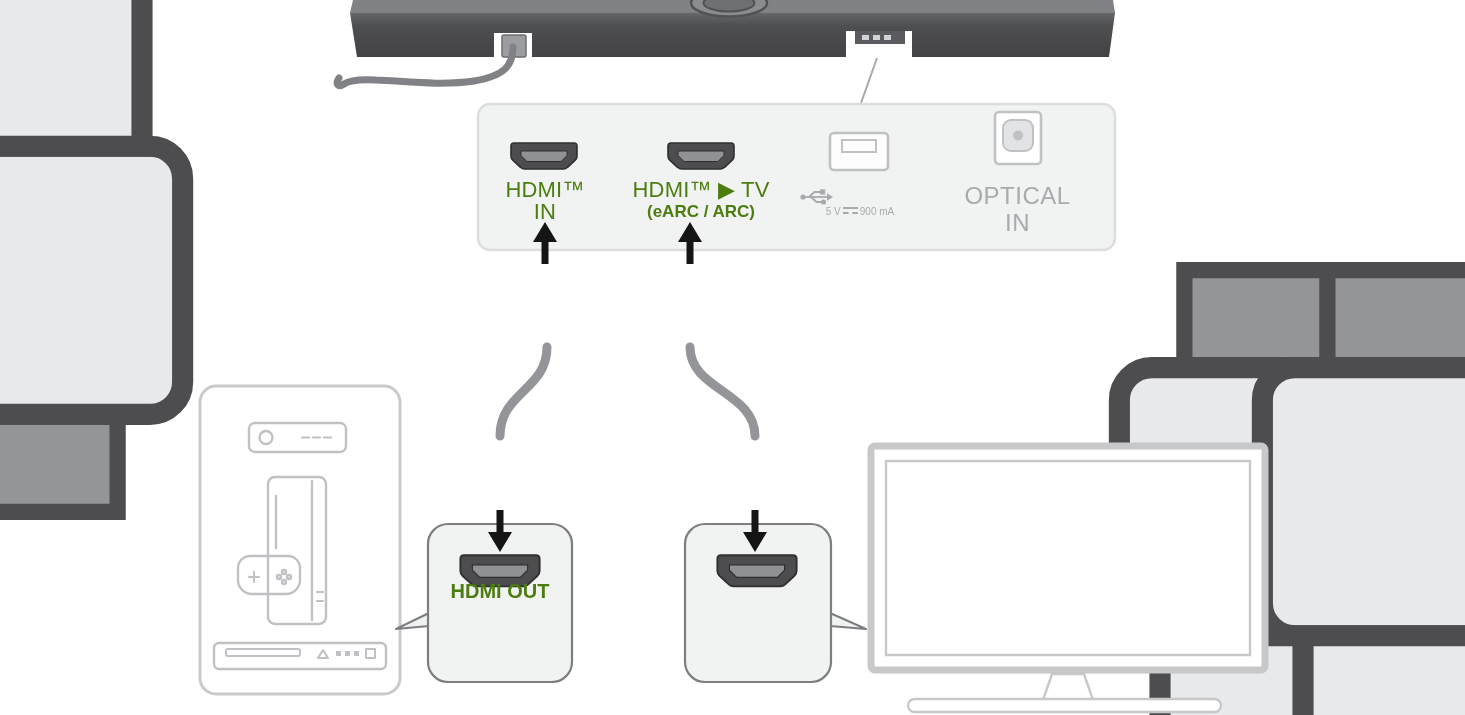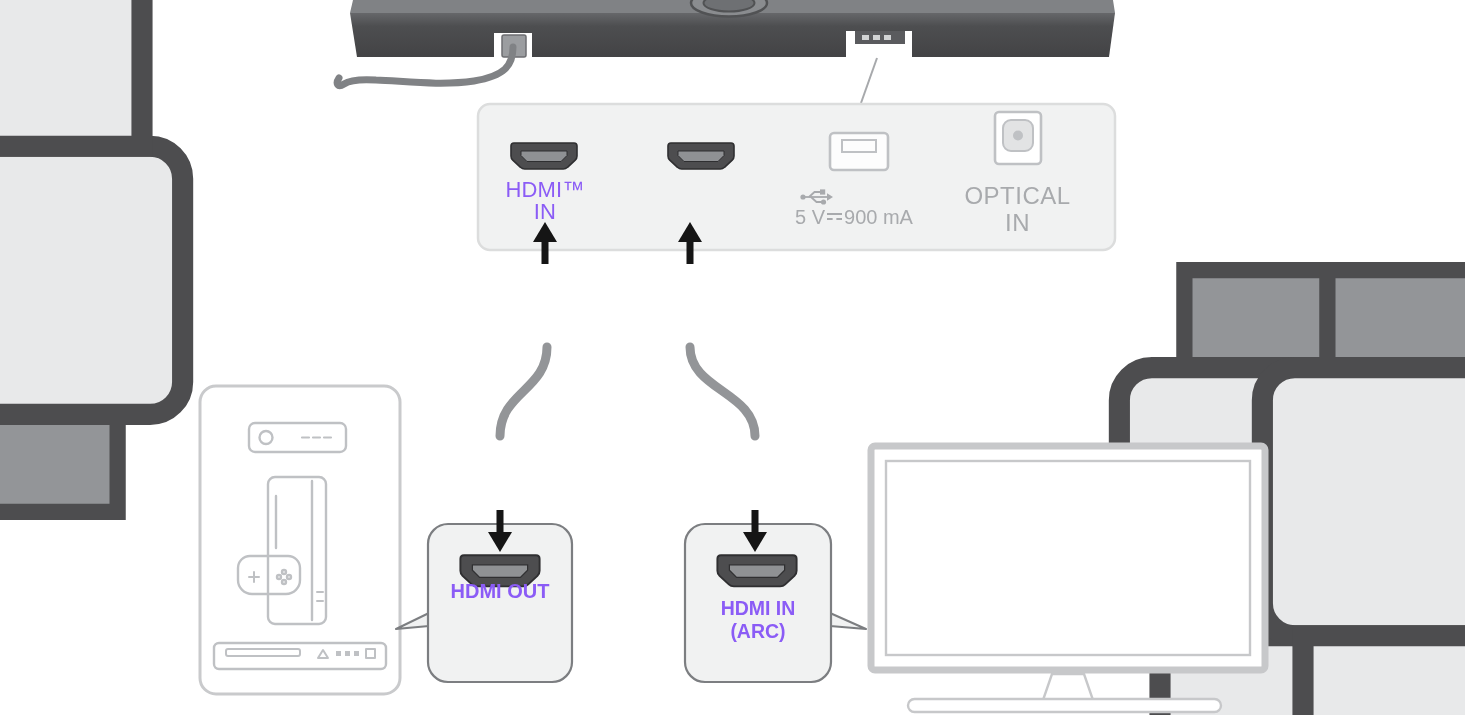--- a/index.html
+++ b/index.html
@@ -1,26 +1,26 @@
 <!DOCTYPE html>
 <html><head>
 <meta charset="utf-8">
 <style>
   *{margin:0;padding:0;box-sizing:border-box}
   html,body{background:#ffffff}
   .stage{position:relative;width:1465px;height:715px;background:#fff;overflow:hidden;
          font-family:"Liberation Sans","DejaVu Sans",sans-serif}
   svg.layer{position:absolute;left:0;top:0;display:block}
-  .lbl{position:absolute;text-align:center;color:#8b5cf6}
+  .lbl{position:absolute;text-align:center;color:#4d7c0f}
   .port-label{font-size:22px;line-height:21.5px;font-weight:400;letter-spacing:.2px;
               font-family:"Liberation Sans","DejaVu Sans",sans-serif}
   .sub-label{font-size:17px;font-weight:700;line-height:21px}
   .muted{color:#a8aaad}
   .optical-label{font-size:24px;line-height:27px;letter-spacing:.5px;font-weight:400}
-  .usb-line{font-size:20px;display:flex;align-items:center;justify-content:flex-start;gap:2px;white-space:nowrap}
+  .usb-line{font-size:10px;display:flex;align-items:center;justify-content:center;gap:2px;white-space:nowrap}
   .box-label{font-size:20px;font-weight:700;line-height:23px}
   .arc-label{font-size:19.5px;font-weight:700;line-height:23px}
   .dc-icon{display:inline-block;width:15px;height:9px;position:relative}
   .dc-icon::before{content:"";position:absolute;left:0;right:0;top:0;border-top:2px solid #a8aaad}
   .dc-icon::after{content:"";position:absolute;left:0;right:0;top:5px;border-top:2px dashed #a8aaad}
   .usb-sym{position:absolute;left:799px;top:187px}
 </style>
 </head>
 <body>
 
@@ -156,20 +156,24 @@
       <rect x="751.5" y="510" width="7" height="24"></rect>
       <polygon points="743,532 767,532 755,552"></polygon>
     </g>
   </svg>
 
   <div class="lbl port-label" style="left:480px;top:179px;width:130px">
     <div>HDMI™</div>
     <div>IN</div>
   </div>
 
+  <div class="lbl" style="left:615px;top:179px;width:172px">
+    <div class="port-label" style="position:static">HDMI™ ▶ TV</div>
+    <div class="sub-label">(eARC / ARC)</div>
+  </div>
 
   <span class="usb-sym">
     <svg width="36" height="20" viewBox="0 0 36 20">
       <circle cx="4" cy="10" r="2.6" fill="#a8aaad"></circle>
       <path d="M4,10 H28" stroke="#a8aaad" stroke-width="1.8" fill="none"></path>
       <path d="M10,10 L15.5,5 H21" stroke="#a8aaad" stroke-width="1.8" fill="none"></path>
       <rect x="21" y="2.4" width="5.2" height="5.2" fill="#a8aaad"></rect>
       <path d="M12,10 L17.5,15 H22" stroke="#a8aaad" stroke-width="1.8" fill="none"></path>
       <circle cx="24.5" cy="15" r="2.6" fill="#a8aaad"></circle>
       <path d="M28,6.2 L34,10 L28,13.8 Z" fill="#a8aaad"></path>
@@ -182,18 +186,14 @@
     <span>900 mA</span>
   </div>
 
   <div class="lbl optical-label muted" style="left:940px;top:182px;width:155px">
     <div>OPTICAL</div>
     <div>IN</div>
   </div>
 
   <div class="lbl box-label" style="left:428px;top:580px;width:144px">HDMI OUT</div>
 
-  <div class="lbl arc-label" style="left:685px;top:597px;width:146px">
-    <div>HDMI IN</div>
-    <div>(ARC)</div>
-  </div>
 
 </div>
 
 </body></html>

